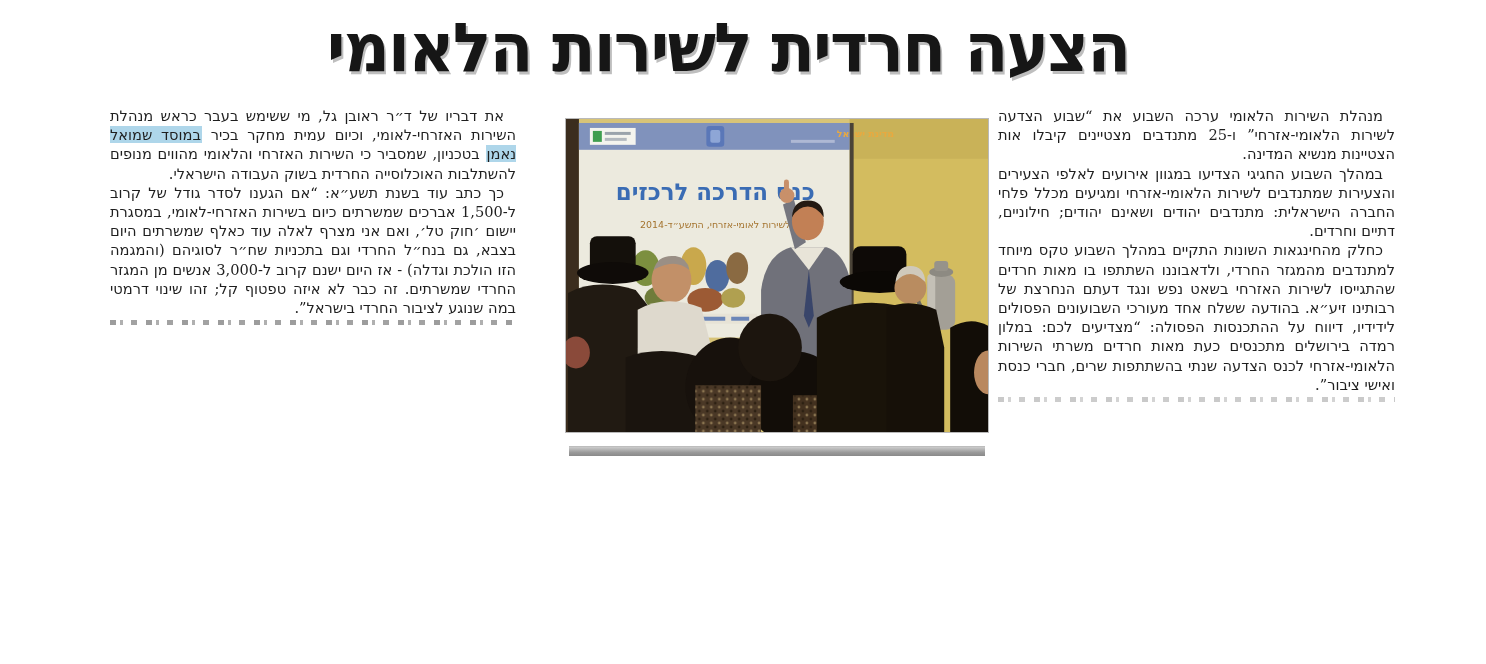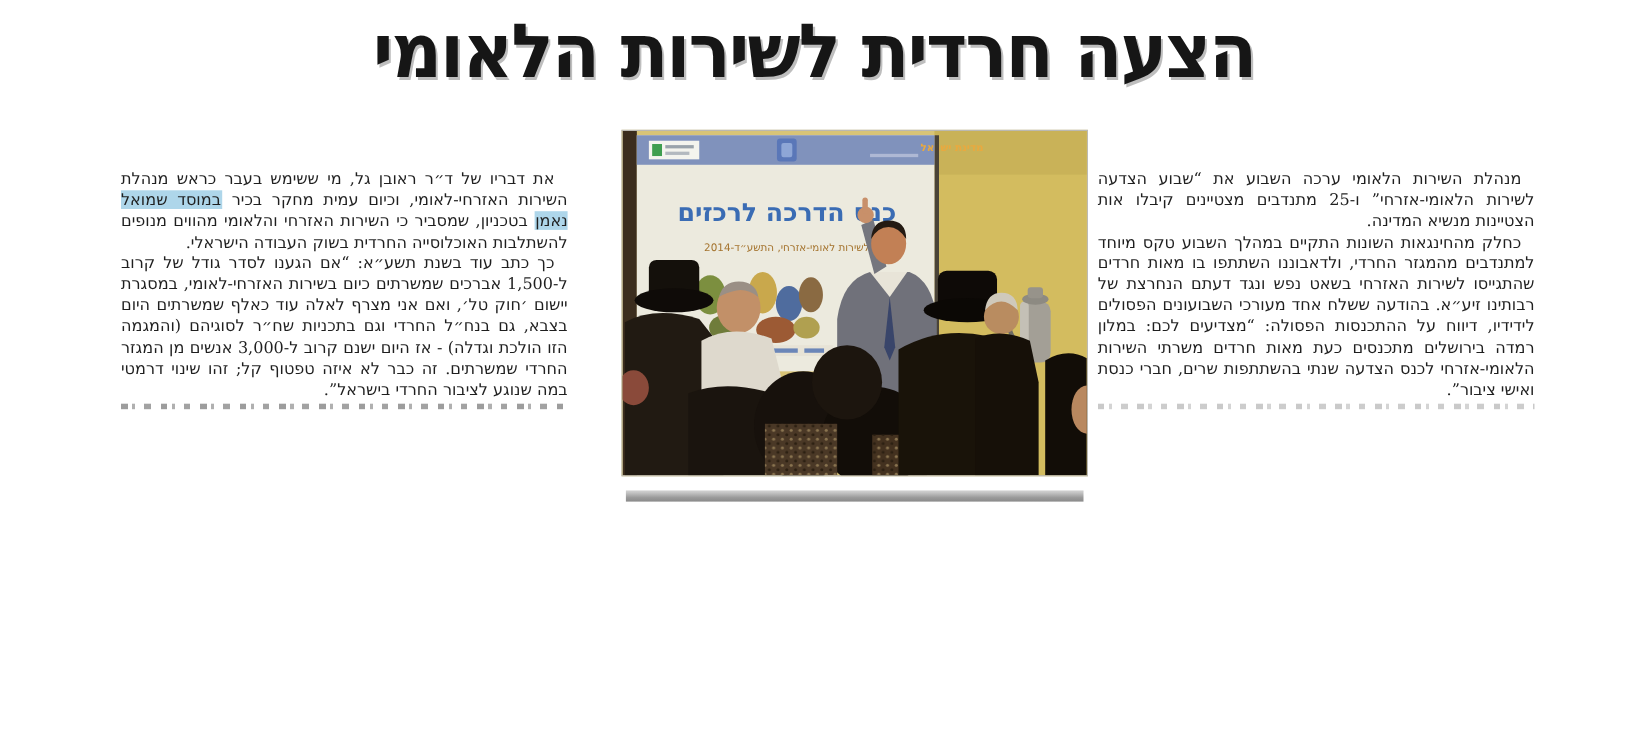--- a/index.html
+++ b/index.html
@@ -2,42 +2,40 @@
 <html lang="he"><head>
 <meta charset="utf-8">
 <style>
   html,body{margin:0;padding:0;background:#ffffff;}
   .page{
     position:relative;
     width:1456px;height:664px;
     background:#ffffff;
     overflow:hidden;
     font-family:"DejaVu Serif","DejaVu Sans",sans-serif;
-    padding-left:24px;
   }
   .headline{
     position:absolute;top:2px;left:0;right:0;
     margin:0;text-align:center;
     direction:rtl;
     font-family:"DejaVu Sans","Liberation Sans",sans-serif;
     font-weight:bold;
     font-size:68px;line-height:92px;
     color:#161616;
     letter-spacing:-2px;
     text-shadow:2px 3px 0 rgba(110,110,110,.45);
     transform:scaleX(.94);
   }
   .col{
     position:absolute;
     direction:rtl;
     text-align:justify;
     color:#1f1f1f;
     font-size:14.6px;
     line-height:19.2px;
-    margin-top:47px;
   }
   .col p{margin:0;text-indent:12px;}
   .col-left{left:110px;top:106px;width:406px;}
   .col-right{left:998px;top:106px;width:397px;}
   mark.hl{background:#aed6ea;color:inherit;padding:0 1px;}
   .cutline{
     height:5px;margin-top:3px;overflow:hidden;
     background:repeating-linear-gradient(90deg,
       #4c4c4c 0 6px, transparent 6px 10px,
       #6f6f6f 10px 13px, transparent 13px 21px,
@@ -177,17 +175,18 @@
           <circle cx="6" cy="6" r="1.4" fill="#2c2012"></circle>
         </pattern>
       </defs>
     </svg>
   </figure>
 
   <div class="photo-strip"></div>
 
   <div class="col col-right">
     <p>מנהלת השירות הלאומי ערכה השבוע את “שבוע הצדעה לשירות הלאומי-אזרחי” ו-25 מתנדבים מצטיינים קיבלו אות הצטיינות מנשיא המדינה.</p>
+    <p>במהלך השבוע החגיגי הצדיעו במגוון אירועים לאלפי הצעירים והצעירות שמתנדבים לשירות הלאומי-אזרחי ומגיעים מכלל פלחי החברה הישראלית: מתנדבים יהודים ושאינם יהודים; חילוניים, דתיים וחרדים.</p>
     <p>כחלק מהחינגאות השונות התקיים במהלך השבוע טקס מיוחד למתנדבים מהמגזר החרדי, ולדאבוננו השתתפו בו מאות חרדים שהתגייסו לשירות האזרחי בשאט נפש ונגד דעתם הנחרצת של רבותינו זיע״א. בהודעה ששלח אחד מעורכי השבועונים הפסולים לידידיו, דיווח על ההתכנסות הפסולה: “מצדיעים לכם: במלון רמדה בירושלים מתכנסים כעת מאות חרדים משרתי השירות הלאומי-אזרחי לכנס הצדעה שנתי בהשתתפות שרים, חברי כנסת ואישי ציבור”.</p>
     <div class="cutline"></div>
   </div>
 
 </div>
 
 </body></html>

